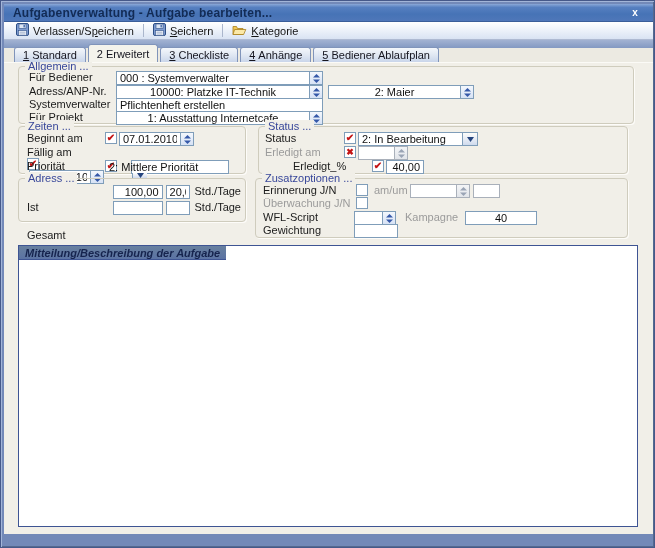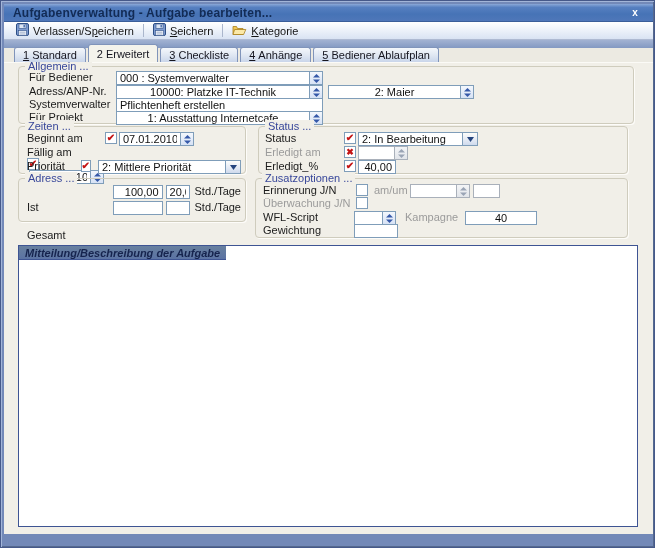--- a/index.html
+++ b/index.html
@@ -288,21 +288,21 @@
               <svg width="7" height="9" viewBox="0 0 7 9">
                 <path d="M3.5 0 L7 3.6 H0 Z" fill="currentColor"></path>
                 <path d="M3.5 9 L7 5.4 H0 Z" fill="currentColor"></path>
               </svg>
             </span>
         </span>
       </div>
       <div class="row" style="left:8px; top:33px; width:214px;">
         <span class="lbl" style="width:78px;">Priorität</span>
         <span class="cb checked"></span>
-        <span class="fld" style="width:143px; margin-left:7px;">
+        <span class="fld" style="width:98px; margin-left:14px;flex-direction:column;">
           <input readonly="" value="2: Mittlere Priorität" style="">
           <span class="dd">
               <svg width="7" height="5" viewBox="0 0 7 5">
                 <path d="M0 0 H7 L3.5 5 Z" fill="currentColor"></path>
               </svg>
             </span>
         </span>
       </div>
     </div>
 
@@ -327,21 +327,21 @@
           <input readonly="" value="" style="">
           <span class="spin dis">
               <svg width="7" height="9" viewBox="0 0 7 9">
                 <path d="M3.5 0 L7 3.6 H0 Z" fill="currentColor"></path>
                 <path d="M3.5 9 L7 5.4 H0 Z" fill="currentColor"></path>
               </svg>
             </span>
         </span>
       </div>
       <div class="row" style="left:6px; top:33px; width:358px;">
-        <span class="lbl" style="width:79px;">Erledigt_%</span>
+        <span class="lbl" style="width:79px;margin-left:28px;">Erledigt_%</span>
         <span class="cb checked"></span>
         <span class="fld" style="width:38px; margin-left:2px;">
           <input class="ta-r" readonly="" value="40,00" style="">
         </span>
       </div>
     </div>
 
     <div class="group" style="left:14px; top:115px; width:228px; height:44px;">
       <span class="cap">Adress ...</span>
       <div class="row" style="left:8px; top:6px; width:214px;">

